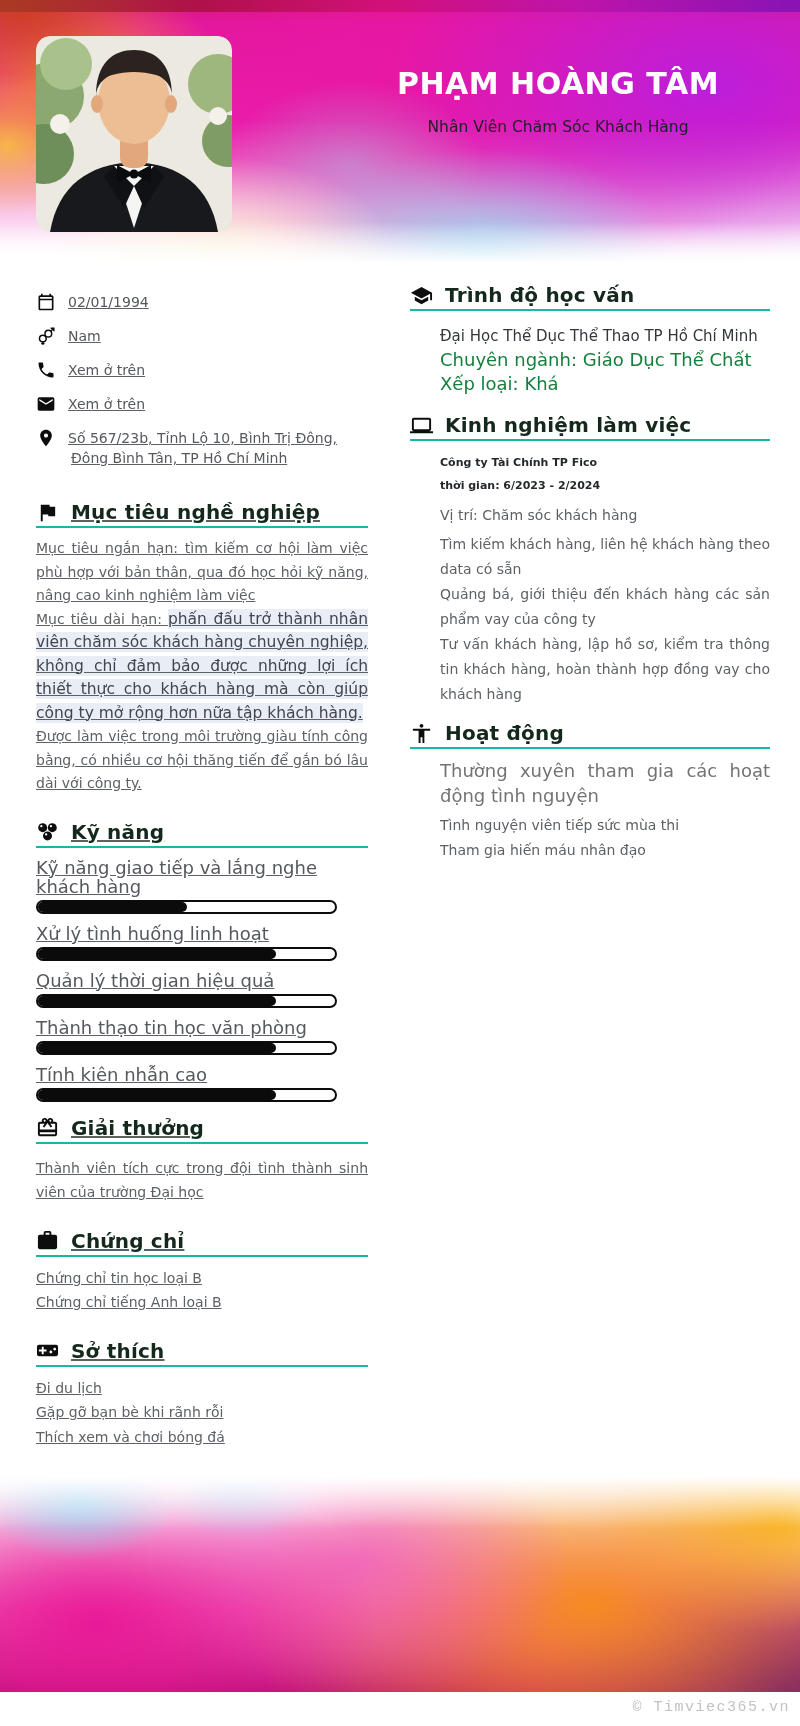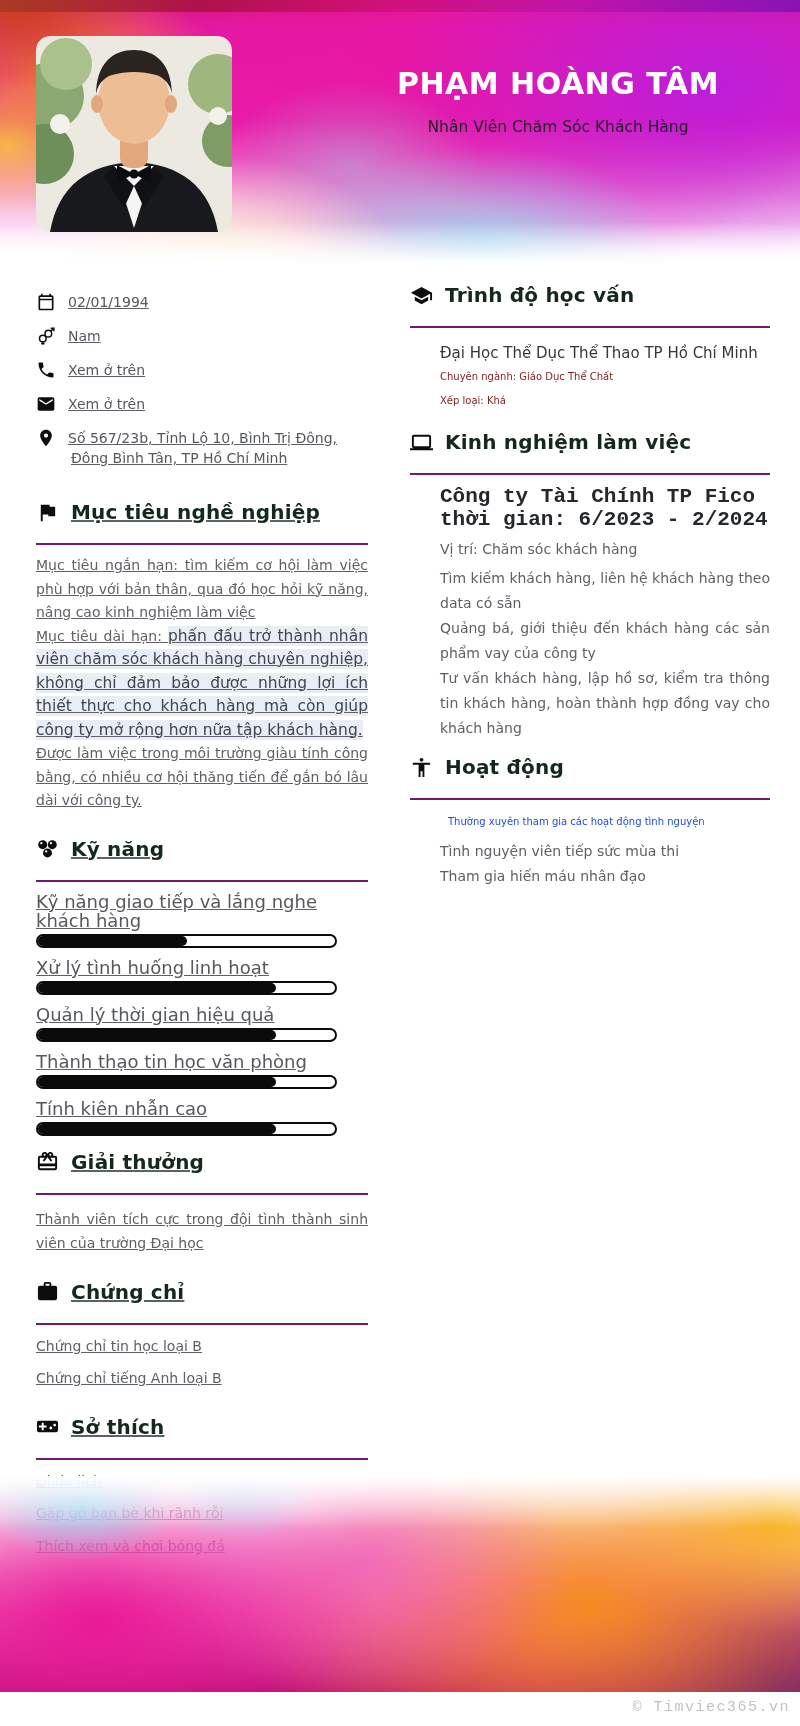--- a/index.html
+++ b/index.html
@@ -36,46 +36,46 @@
   .right-col{position:absolute;left:410px;top:283px;width:360px;}
 
   
   .info-row{display:flex;align-items:flex-start;margin-bottom:14px;font-size:14px;line-height:20px;color:#55585d;}
   .info-ic{flex:0 0 24px;margin-right:8px;display:flex;justify-content:flex-start;}
   .info-ic svg{width:20px;height:20px;}
   .addr2{padding-left:3px;}
 
   
   .sec{margin-top:24px;}
-  .sec-head{display:flex;align-items:center;gap:12px;border-bottom:2px solid #701a75;padding-bottom:19px;}
+  .sec-head{display:flex;align-items:center;gap:12px;border-bottom:2px solid #14b8a6;padding-bottom:2px;}
   .sec-head svg{width:23px;height:23px;flex:0 0 auto;}
   .sec-head h2{margin:0;font-size:20px;font-weight:700;color:#14281c;letter-spacing:.2px;}
   .body{margin:9px 0 0 0;font-size:14px;line-height:23.5px;color:#5d6166;}
   .just{text-align:justify;}
   .hl{background:#e9edf6;color:#41454d;font-size:15.5px;padding:1px 0;box-decoration-break:clone;-webkit-box-decoration-break:clone;}
 
   
   .skill{margin-top:10px;}
   .skill:first-of-type{margin-top:12px;}
   .skill-label{font-size:18px;line-height:19px;color:#55585d;margin-bottom:4px;}
   .skill-bar{width:301px;height:14px;border:2px solid #0b0b0b;border-radius:9px;background:#fff;box-sizing:border-box;}
   .skill-fill{height:100%;background:#0b0b0b;border-radius:7px;}
 
   .line-item{margin:9px 0 0 0;font-size:14px;line-height:24.5px;color:#5d6166;}
-  .tight{margin-top:8px;}
+  .tight{margin-top:0;}
 
   
   .rcontent{padding-left:30px;}
   .edu-school{margin-top:13px;font-size:15px;line-height:24px;color:#33373c;}
-  .edu-line{font-size:10px;line-height:24px;color:#7f1d1d;}
+  .edu-line{font-size:18px;line-height:24px;color:#15803d;}
   .sec-exp{margin-top:17px;}
-  .exp-company{margin-top:10px;font-size:21px;line-height:23px;font-weight:700;color:#24282c;font-family:Liberation Mono, monospace;}
+  .exp-company{margin-top:10px;font-size:11px;line-height:23px;font-weight:700;color:#24282c;}
   .exp-pos{margin-top:7px;font-size:14px;line-height:23px;color:#5d6166;}
   .rbody{margin:5px 0 0 0;font-size:14px;line-height:25px;color:#5d6166;}
-  .act-lead{margin-top:9px;font-size:10px;line-height:25px;color:#1d4ed8;margin-left:8px;}
+  .act-lead{margin-top:9px;font-size:18px;line-height:25px;color:#737373;}
   .sec-act{margin-top:14px;}
 
   
   .footer-art{position:absolute;left:0;top:1476px;width:800px;height:216px;
     background:
       radial-gradient(150px 90px  at 10% 12%, rgba(148,214,242,.9), rgba(148,214,242,0) 65%),
       radial-gradient(120px 80px  at 30% 6%,  rgba(148,214,242,.5), rgba(148,214,242,0) 65%),
       radial-gradient(390px 240px at 12% 68%, rgba(233,22,150,.95), rgba(233,22,150,0) 72%),
       radial-gradient(300px 200px at 45% 40%, rgba(240,90,190,.8),  rgba(240,90,190,0) 70%),
       radial-gradient(470px 280px at 74% 60%, rgba(246,140,26,.95), rgba(246,140,26,0) 75%),

